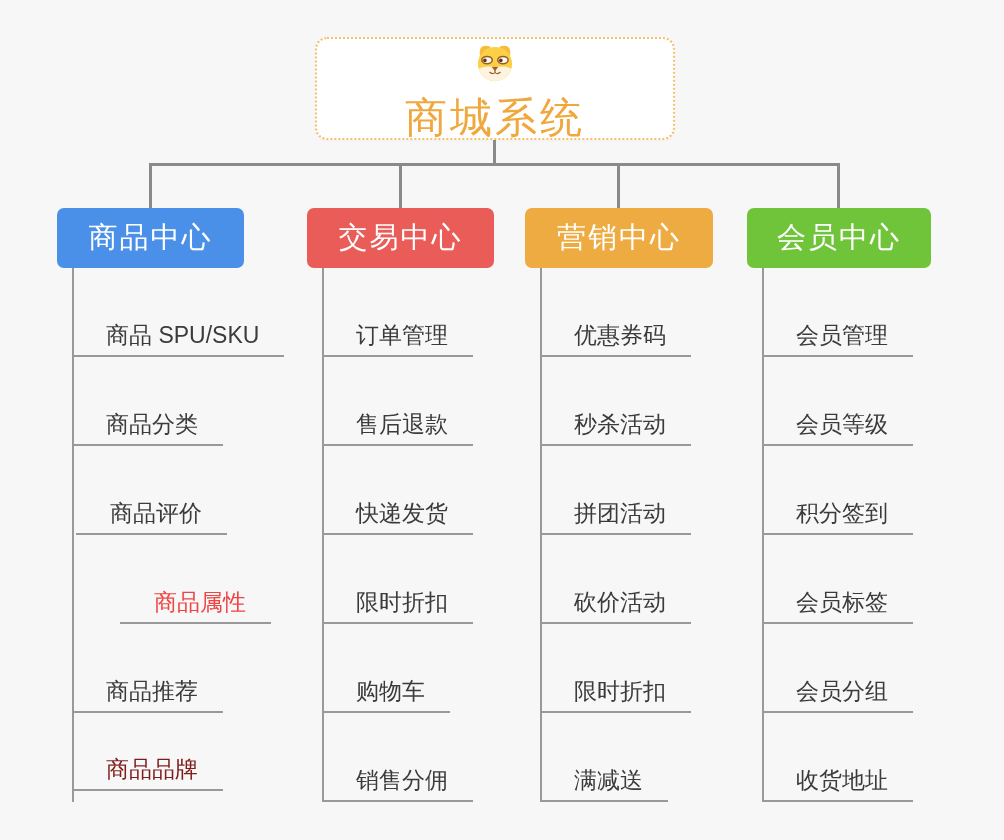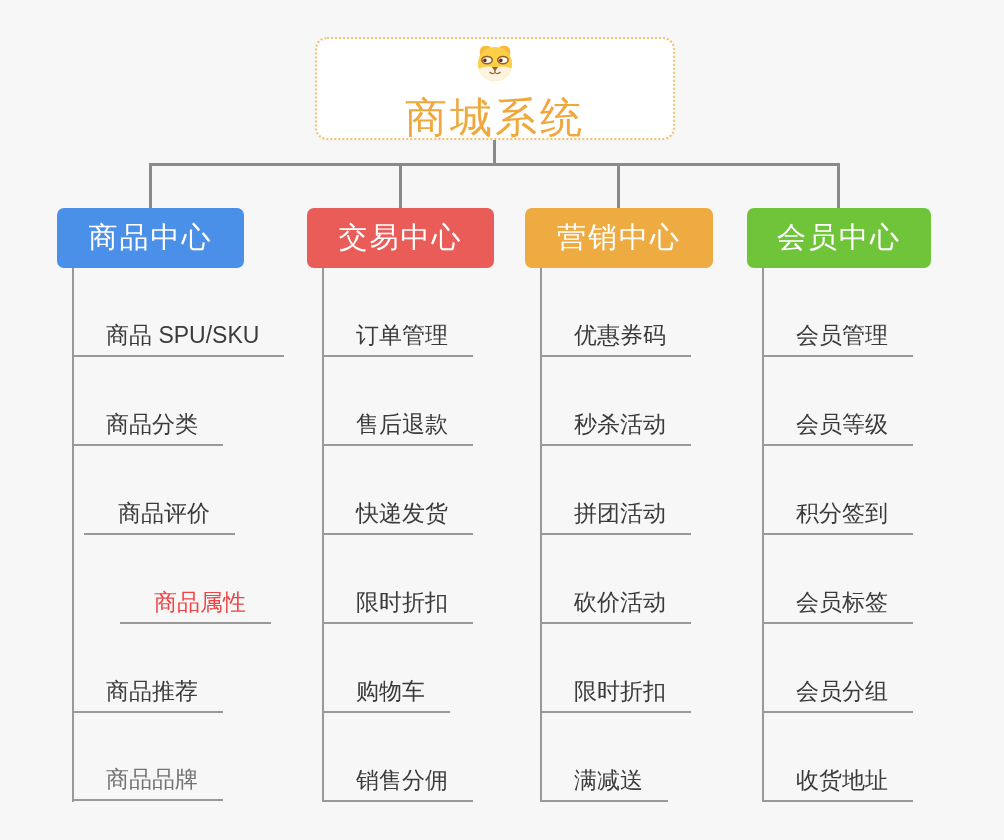--- a/index.html
+++ b/index.html
@@ -76,24 +76,24 @@
 
 <div class="line" style="left: 493px; top: 140px; width: 3px; height: 26px; background: rgb(138, 138, 138);"></div>
     <div class="line" style="left: 149px; top: 163px; width: 691px; height: 3px; background: rgb(138, 138, 138);"></div>
     <div class="line" style="left: 149px; top: 163px; width: 3px; height: 45px; background: rgb(138, 138, 138);"></div>
     <div class="branch-box" style="left: 57px; top: 208px; width: 187px; background: rgb(74, 144, 232);">
       <span>商品中心</span>
     </div>
     <div class="line" style="left: 72px; top: 268px; width: 2px; height: 534px; background: rgb(153, 153, 153);"></div>
     <div class="child-item" style="left: 72px; bottom: 483px; border-bottom-color: rgb(153, 153, 153); color: rgb(59, 59, 59);">商品 SPU/SKU</div>
     <div class="child-item" style="left: 72px; bottom: 394px; border-bottom-color: rgb(153, 153, 153); color: rgb(59, 59, 59);">商品分类</div>
-    <div class="child-item" style="left: 84px; bottom: 305px; border-bottom-color: rgb(153, 153, 153); color: rgb(59, 59, 59);">商品评价</div>
+    <div class="child-item" style="left: 76px; bottom: 305px; border-bottom-color: rgb(153, 153, 153); color: rgb(59, 59, 59);">商品评价</div>
     <div class="child-item" style="left: 72px; bottom: 216px; border-bottom-color: rgb(153, 153, 153); color: #ef4444; margin-left: 48px;">商品属性</div>
     <div class="child-item" style="left: 72px; bottom: 127px; border-bottom-color: rgb(153, 153, 153); color: rgb(59, 59, 59);">商品推荐</div>
-    <div class="child-item" style="left: 72px; bottom: 39px; border-bottom-color: rgb(153, 153, 153); color: #737373;">商品品牌</div>
+    <div class="child-item" style="left: 72px; bottom: 49px; border-bottom-color: rgb(153, 153, 153); color: #7f1d1d;">商品品牌</div>
     <div class="line" style="left: 399px; top: 163px; width: 3px; height: 45px; background: rgb(138, 138, 138);"></div>
     <div class="branch-box" style="left: 307px; top: 208px; width: 187px; background: rgb(233, 92, 87);">
       <span>交易中心</span>
     </div>
     <div class="line" style="left: 322px; top: 268px; width: 2px; height: 534px; background: rgb(153, 153, 153);"></div>
     <div class="child-item" style="left: 322px; bottom: 483px; border-bottom-color: rgb(153, 153, 153); color: rgb(59, 59, 59);">订单管理</div>
     <div class="child-item" style="left: 322px; bottom: 394px; border-bottom-color: rgb(153, 153, 153); color: rgb(59, 59, 59);">售后退款</div>
     <div class="child-item" style="left: 322px; bottom: 305px; border-bottom-color: rgb(153, 153, 153); color: rgb(59, 59, 59);">快递发货</div>
     <div class="child-item" style="left: 322px; bottom: 216px; border-bottom-color: rgb(153, 153, 153); color: rgb(59, 59, 59);">限时折扣</div>
     <div class="child-item" style="left: 322px; bottom: 127px; border-bottom-color: rgb(153, 153, 153); color: rgb(59, 59, 59);">购物车</div>

